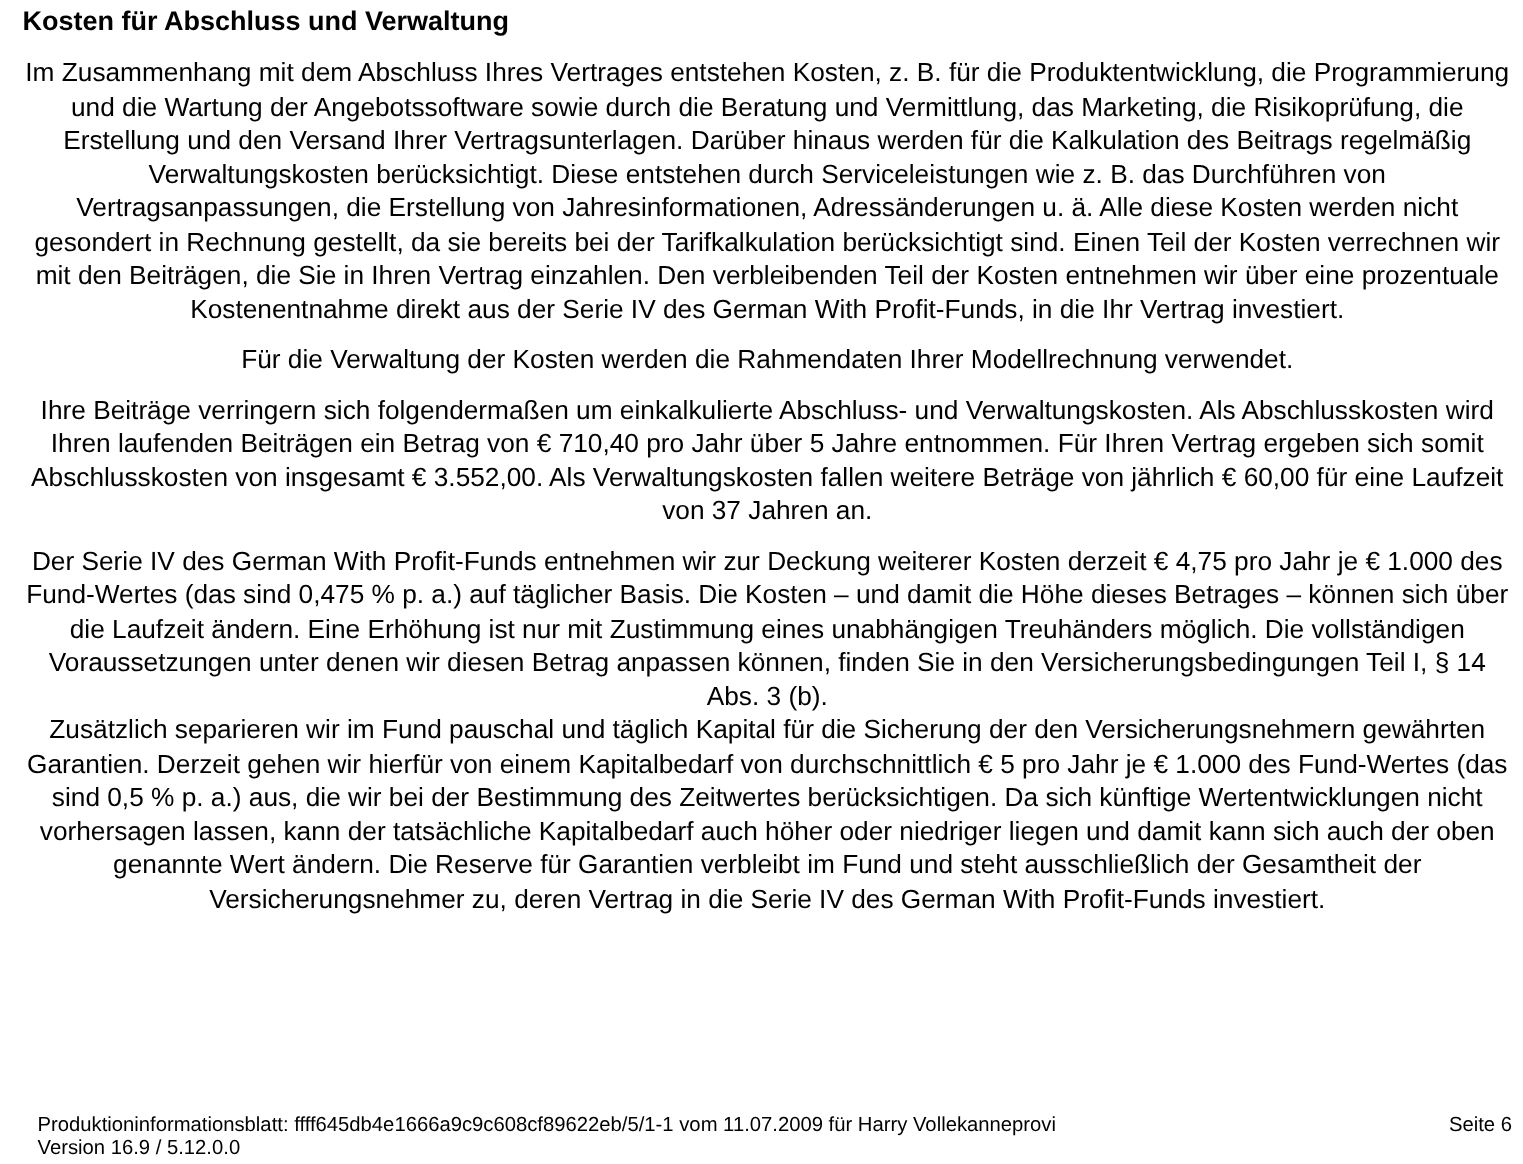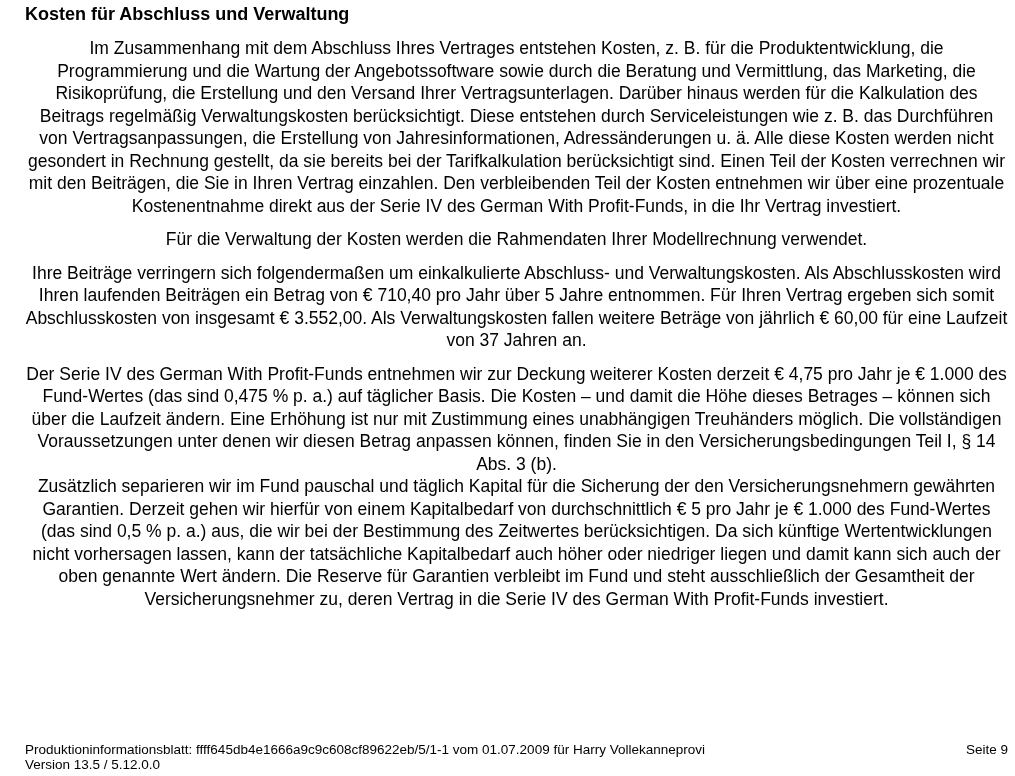--- a/index.html
+++ b/index.html
@@ -16,21 +16,21 @@
   }
   .page {
     position: relative;
     width: 1015px;
     height: 776px;
     background: #ffffff;
   }
   .content {
     position: absolute;
     top: 3px;
-    left: 25px;
+    left: 15px;
     right: 7px;
   }
   .doc-title {
     font-size: 18px;
     font-weight: bold;
     line-height: 23px;
     margin: 0 0 11px 0;
   }
   .doc-par {
     font-size: 17.5px;
@@ -71,19 +71,19 @@
     <p class="doc-par">Ihre Beiträge verringern sich folgendermaßen um einkalkulierte Abschluss- und Verwaltungskosten. Als Abschlusskosten wird Ihren laufenden Beiträgen ein Betrag von € 710,40 pro Jahr über 5 Jahre entnommen. Für Ihren Vertrag ergeben sich somit Abschlusskosten von insgesamt € 3.552,00. Als Verwaltungskosten fallen weitere Beträge von jährlich € 60,00 für eine Laufzeit von 37 Jahren an.</p>
 
     <p class="doc-par">
       <span class="pline">Der Serie IV des German With Profit-Funds entnehmen wir zur Deckung weiterer Kosten derzeit € 4,75 pro Jahr je € 1.000 des Fund-Wertes (das sind 0,475 % p. a.) auf täglicher Basis. Die Kosten – und damit die Höhe dieses Betrages – können sich über die Laufzeit ändern. Eine Erhöhung ist nur mit Zustimmung eines unabhängigen Treuhänders möglich. Die vollständigen Voraussetzungen unter denen wir diesen Betrag anpassen können, finden Sie in den Versicherungsbedingungen Teil I, § 14 Abs. 3 (b).</span>
       <span class="pline">Zusätzlich separieren wir im Fund pauschal und täglich Kapital für die Sicherung der den Versicherungsnehmern gewährten Garantien. Derzeit gehen wir hierfür von einem Kapitalbedarf von durchschnittlich € 5 pro Jahr je € 1.000 des Fund-Wertes (das sind 0,5 % p. a.) aus, die wir bei der Bestimmung des Zeitwertes berücksichtigen. Da sich künftige Wertentwicklungen nicht vorhersagen lassen, kann der tatsächliche Kapitalbedarf auch höher oder niedriger liegen und damit kann sich auch der oben genannte Wert ändern. Die Reserve für Garantien verbleibt im Fund und steht ausschließlich der Gesamtheit der Versicherungsnehmer zu, deren Vertrag in die Serie IV des German With Profit-Funds investiert.</span>
     </p>
   </div>
 
   <div class="footer">
     <div class="footer-row">
-      <span>Produktioninformationsblatt: ffff645db4e1666a9c9c608cf89622eb/5/1-1 vom 01.07.2009 für Harry Vollekanneprovi</span>
-      <span>Seite 9</span>
+      <span>Produktioninformationsblatt: ffff645db4e1666a9c9c608cf89622eb/5/1-1 vom 11.07.2009 für Harry Vollekanneprovi</span>
+      <span>Seite 6</span>
     </div>
-    <div>Version 13.5 / 5.12.0.0</div>
+    <div>Version 16.9 / 5.12.0.0</div>
   </div>
 
 </div>
 
 </body></html>

